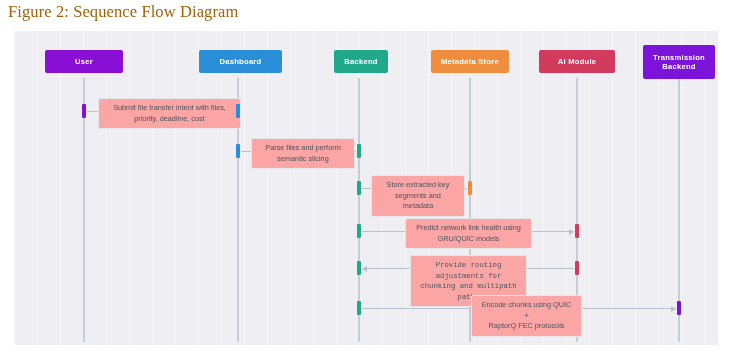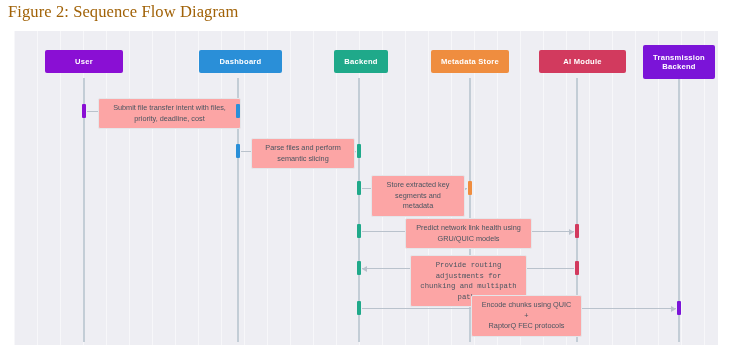--- a/index.html
+++ b/index.html
@@ -146,21 +146,21 @@
       </div>
       <div class="participant" style="left: 185px; width: 83px; background: rgb(42, 143, 216);">
         <span style="white-space: pre-line;">Dashboard</span>
       </div>
       <div class="participant" style="left: 320px; width: 54px; background: rgb(31, 169, 138);">
         <span style="white-space: pre-line;">Backend</span>
       </div>
       <div class="participant" style="left: 417px; width: 78px; background: rgb(239, 141, 63);">
         <span style="white-space: pre-line;">Metadata Store</span>
       </div>
-      <div class="participant" style="left: 525px; width: 87px; background: rgb(210, 58, 94);">
+      <div class="participant" style="left: 525px; width: 76px; background: rgb(210, 58, 94);">
         <span style="white-space: pre-line;">AI Module</span>
       </div>
       <div class="participant tall" style="left: 629px; width: 72px; background: rgb(123, 20, 216);">
         <span style="white-space: pre-line;">Transmission
 Backend</span>
       </div>
     </div>
   <div id="messages-layer">
       <div class="msg-line" style="left: 73px; width: 148px; top: 80px; background: rgb(185, 194, 204);"></div>
       <div class="arrowhead right" style="top: 77.5px; left: 216px;"></div>

